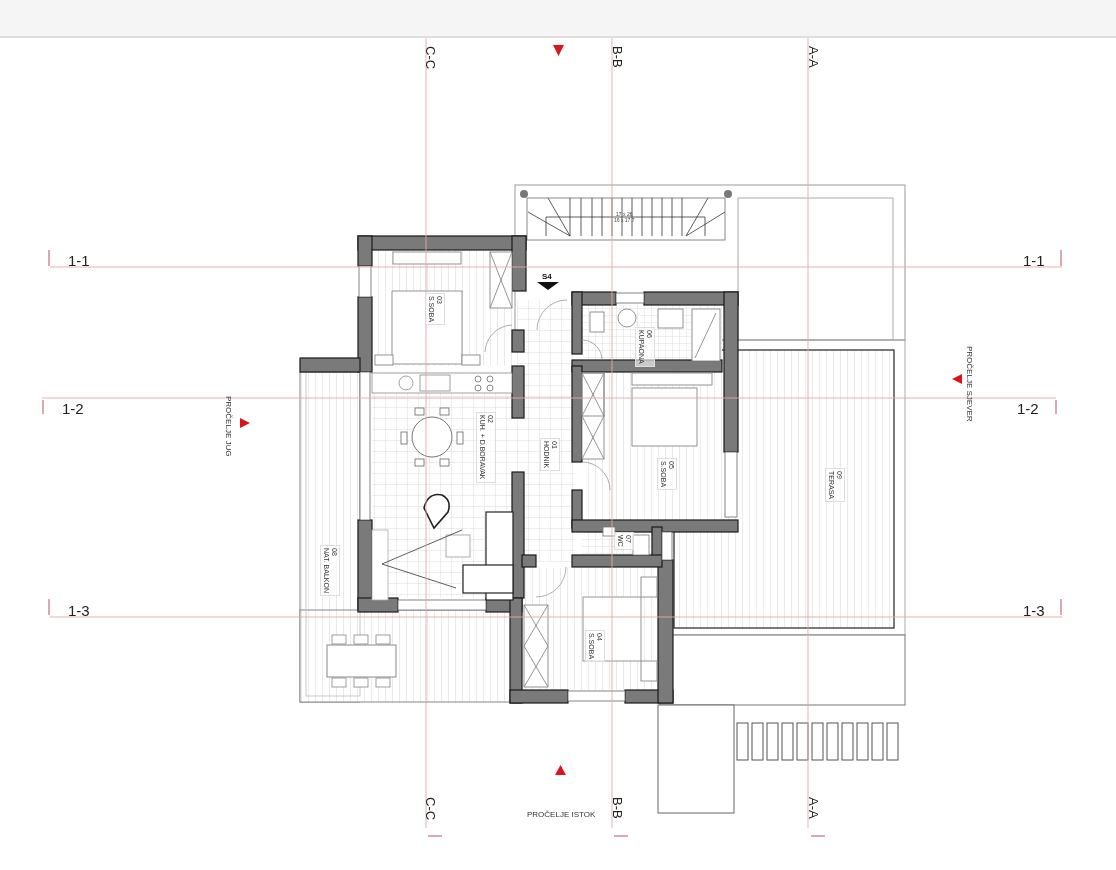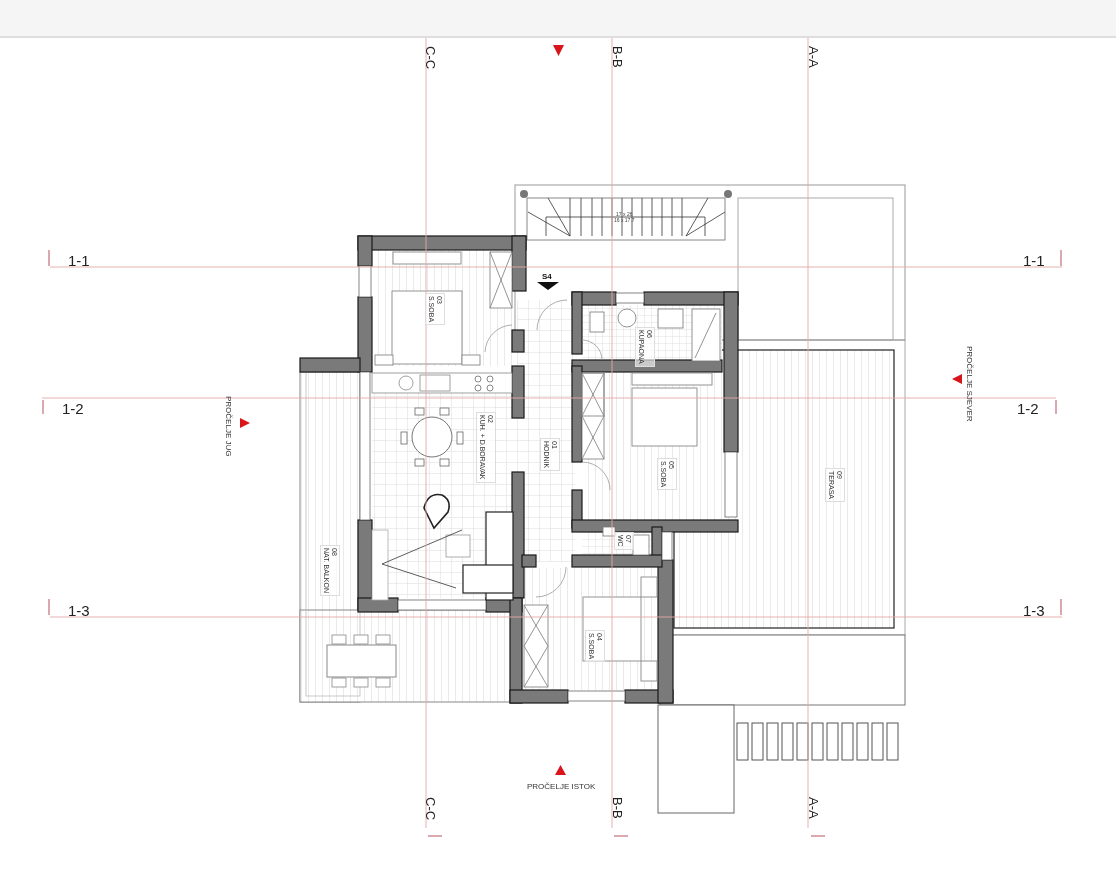--- a/index.html
+++ b/index.html
@@ -3,21 +3,21 @@
 <meta charset="utf-8">
 <style>
   html,body{margin:0;padding:0;}
   body{width:1116px;height:870px;position:relative;overflow:hidden;background:#ffffff;font-family:"Liberation Sans",sans-serif;}
   .topbar{position:absolute;left:0;top:0;width:1116px;height:36px;background:#f5f5f5;border-bottom:2px solid #dedede;}
   #plan{position:absolute;left:0;top:0;}
   .lbl{position:absolute;font-family:"Liberation Sans",sans-serif;color:#222;white-space:nowrap;}
   .sec-h{font-size:15px;}
   .sec-v{font-size:13px;writing-mode:vertical-rl;}
   .room{position:absolute;font-size:7px;color:#333;writing-mode:vertical-rl;line-height:1.15;text-align:left;border:1px solid #ddd;padding:2px 1px;background:rgba(255,255,255,0.6);}
-  .facade{font-size:8px;color:#333;}
+  .facade{font-size:8px;color:#333;margin-top:28px;}
   .facade-v{font-size:8px;color:#333;writing-mode:vertical-rl;}
   .stair-note{position:absolute;font-size:5px;color:#444;line-height:1.2;text-align:center;}
   .s4{position:absolute;font-size:8px;color:#111;font-weight:bold;}
 </style>
 </head>
 <body>
 
 <div class="topbar"></div>
 
 <svg id="plan" width="1116" height="870" viewBox="0 0 1116 870">

